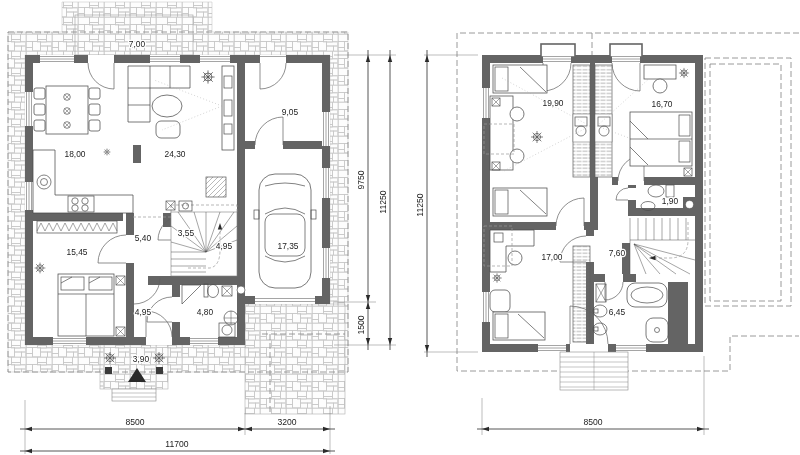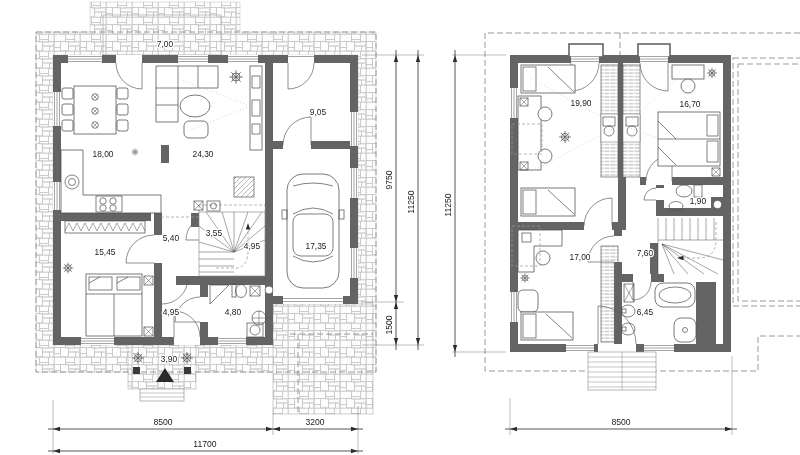--- a/index.html
+++ b/index.html
@@ -1,16 +1,16 @@
 <!DOCTYPE html>
 <html><head>
 <meta charset="utf-8">
 <style>
   html,body{margin:0;padding:0;background:#fff;}
-  .stage{width:698px;height:455px;position:relative;background:#fff;padding-left:28px;}
+  .stage{width:698px;height:455px;position:relative;background:#fff;}
   svg{display:block;}
   .wall{fill:#646464;}
   .dash{stroke:#8f8f8f;stroke-width:0.9;stroke-dasharray:6 3;fill:none;}
   .dash2{stroke:#9a9a9a;stroke-width:0.7;stroke-dasharray:3 2;fill:none;}
   .dots{stroke:#b0b0b0;stroke-width:0.55;stroke-dasharray:1 2.2;fill:none;}
   .furn{stroke:#4c4c4c;stroke-width:0.75;fill:#fff;}
   .furnN{stroke:#4c4c4c;stroke-width:0.7;fill:none;}
   .thin{stroke:#4c4c4c;stroke-width:0.5;fill:none;}
   .winline{stroke:#5a5a5a;stroke-width:0.55;}
   .doorarc{stroke:#5f5f5f;stroke-width:0.7;fill:none;}

